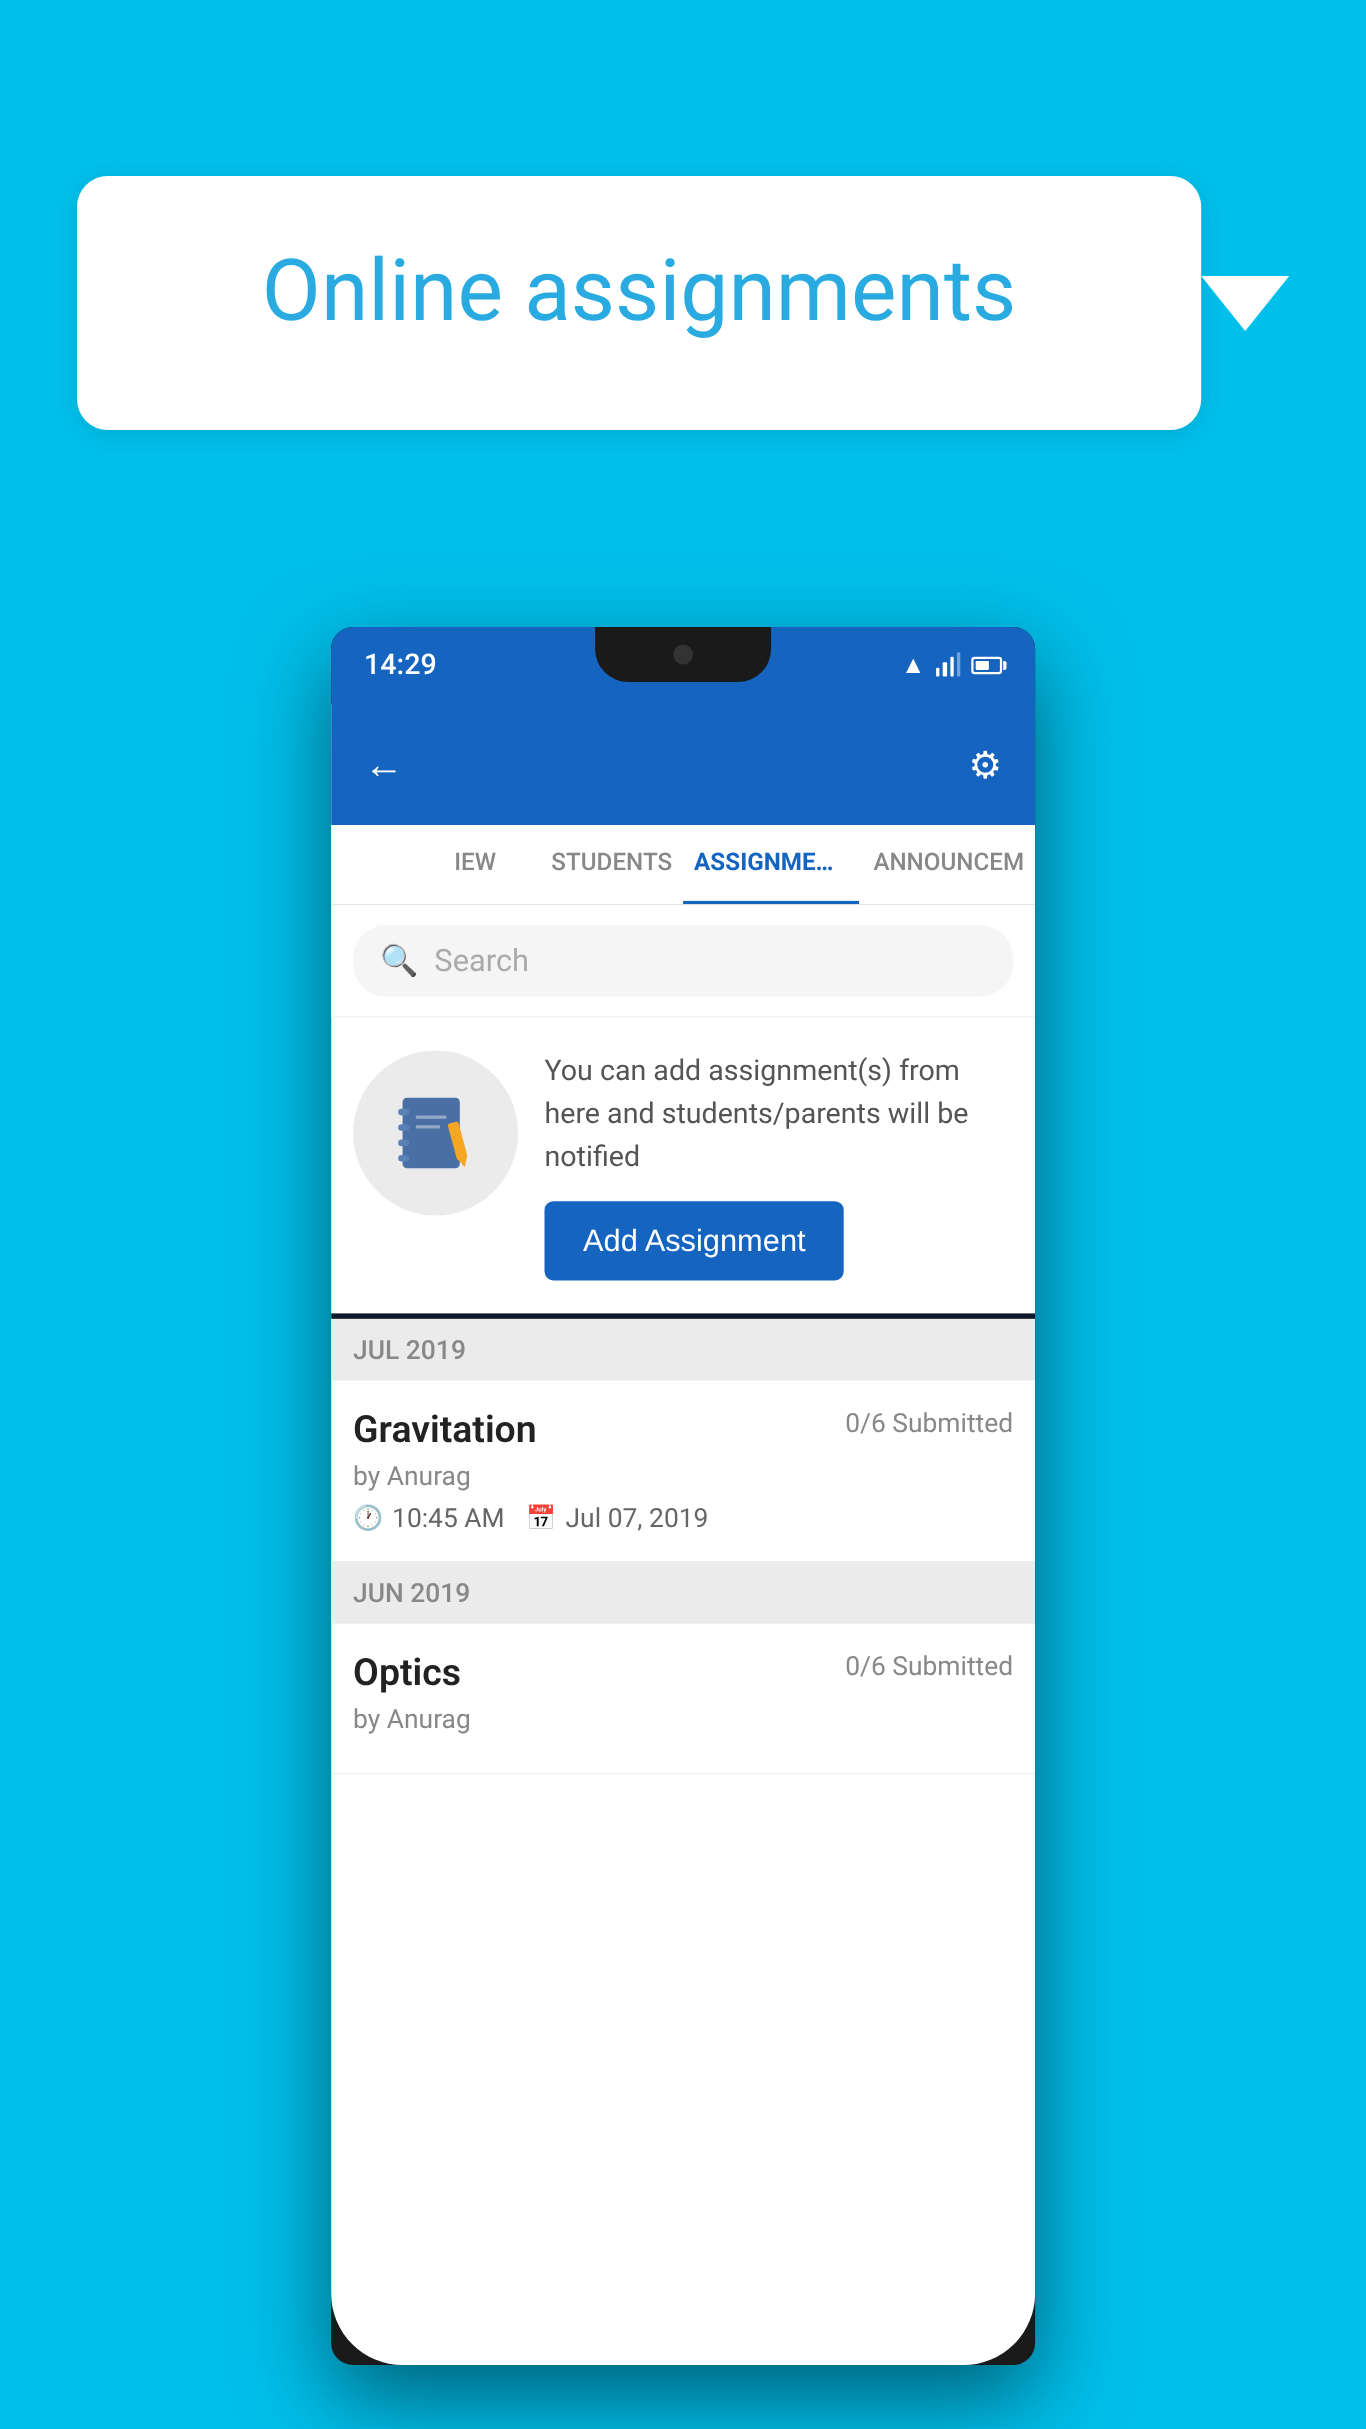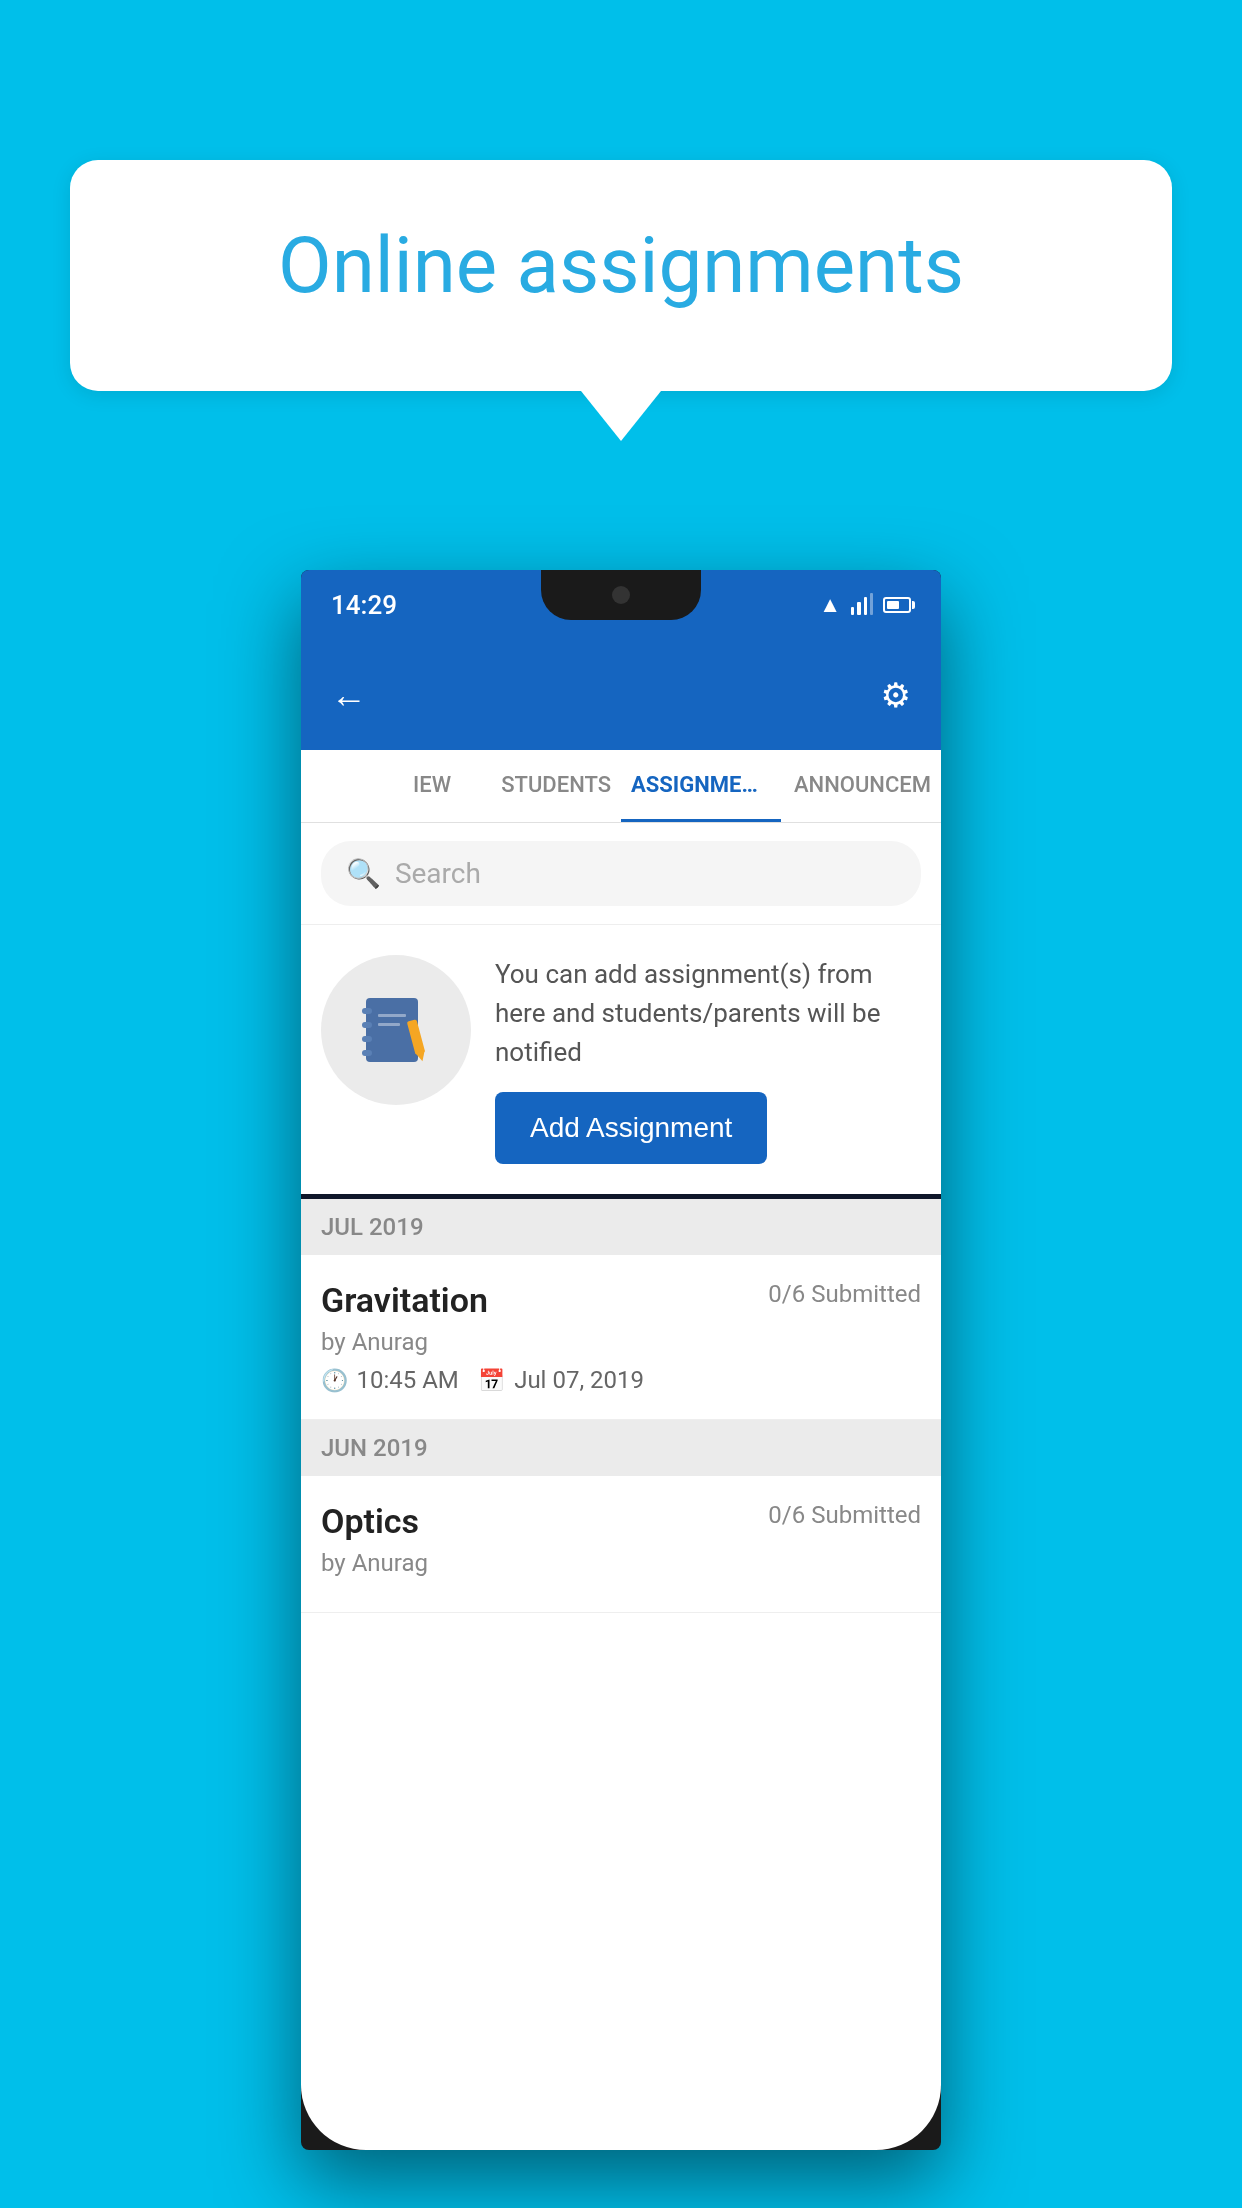--- a/index.html
+++ b/index.html
@@ -13,21 +13,21 @@
       position: relative;
     }
 
     
     .speech-bubble-container {
       position: absolute;
       top: 160px;
       left: 70px;
       right: 70px;
       display: flex;
-      flex-direction: column;
+      flex-direction: row;
       align-items: center;
     }
 
     .speech-bubble {
       background: white;
       border-radius: 28px;
       padding: 60px 70px;
       width: 100%;
       text-align: center;
       box-shadow: 0 4px 20px rgba(0,0,0,0.1);
@@ -57,21 +57,21 @@
 
     
     .phone-frame {
       position: absolute;
       top: 570px;
       left: 50%;
       transform: translateX(-50%);
       width: 640px;
       height: 1580px;
       background: #1a1a1a;
-      border-radius: 8px;
+      border-radius: 20px;
       box-shadow: 0 30px 80px rgba(0,0,0,0.5);
       overflow: hidden;
     }
 
     
     .phone-notch-bar {
       position: absolute;
       top: 0;
       left: 0;
       right: 0;

